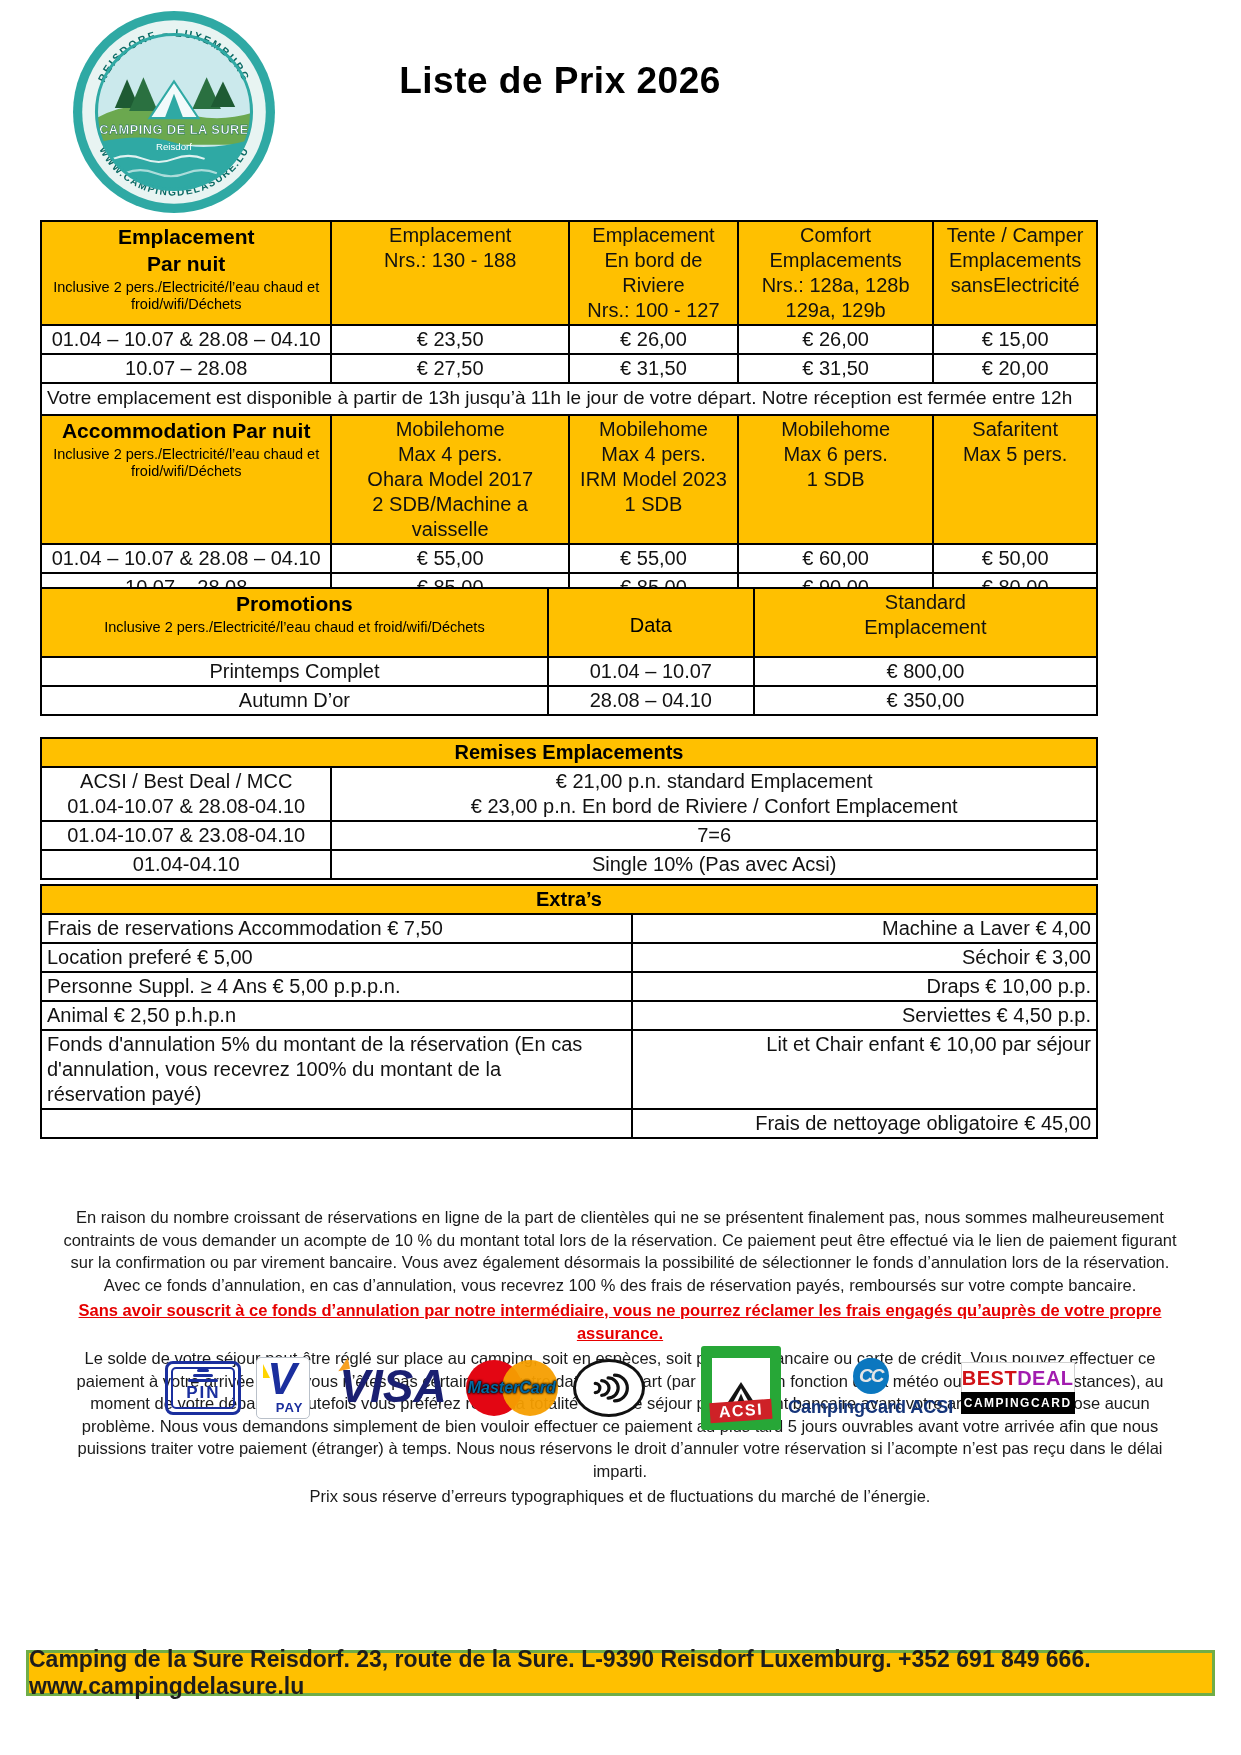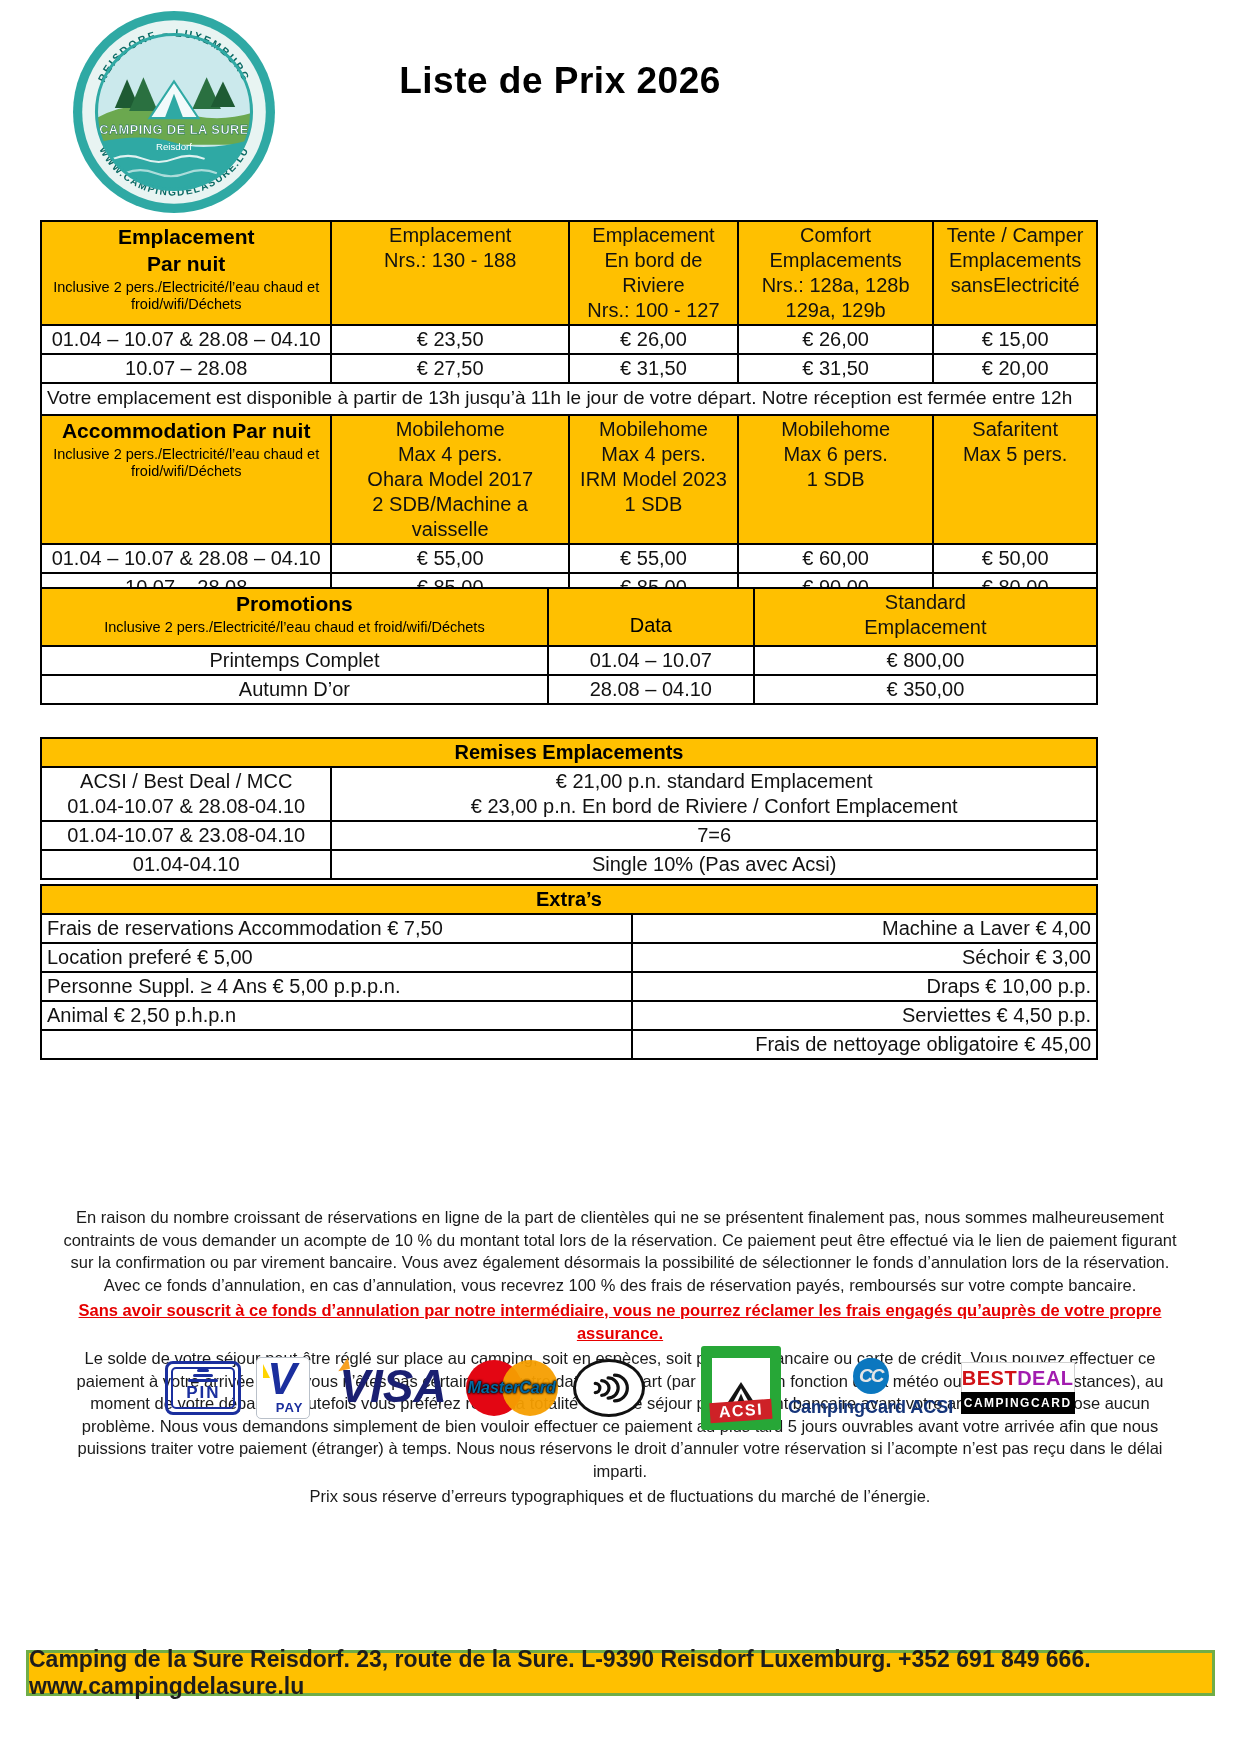--- a/index.html
+++ b/index.html
@@ -29,21 +29,21 @@
   .maroon { color:#7A3B00; }
   .pre { white-space:pre-line; }
   .datarow td { vertical-align:middle; height:24px; }
   .noterow td { text-align:left; font-size:19px; height:24px; vertical-align:middle; }
   .t-emplacement { top:208px; }
   .t-emplacement .hdr td { height:96px; }
   .t-accommodation { top:402px; }
   .t-accommodation .hdr td { height:100px; }
   .t-promotions { top:575px; }
   .t-promotions .hdr td { height:48px; }
-  .t-promotions .databottom { vertical-align:bottom; font-weight:normal; font-size:20px; color:#000; padding-bottom:7px; }
+  .t-promotions .databottom { vertical-align:bottom; font-weight:normal; font-size:20px; color:#000; padding-bottom:18px; }
   .t-remises { top:725px; }
   .t-remises .hdr td { height:22px; font-weight:bold; font-size:20px; color:#000; vertical-align:middle; }
   .t-remises .datarow td { vertical-align:middle; }
   .t-extras { top:872px; }
   .t-extras .hdr td { height:22px; font-weight:bold; font-size:20px; color:#000; vertical-align:middle; }
   .t-extras .cell-l { text-align:left; }
   .t-extras .cell-r { text-align:right; }
   .t-extras .tall td { vertical-align:top; height:74px; }
 
   
@@ -325,20 +325,26 @@
     <td class="cell-r">Séchoir € 3,00</td>
   </tr>
   <tr class="datarow">
     <td class="cell-l">Personne Suppl. ≥ 4 Ans € 5,00 p.p.p.n.</td>
     <td class="cell-r">Draps € 10,00 p.p.</td>
   </tr>
   <tr class="datarow">
     <td class="cell-l">Animal € 2,50 p.h.p.n</td>
     <td class="cell-r">Serviettes € 4,50 p.p.</td>
   </tr>
+  <tr class="tall">
+    <td class="cell-l pre">Fonds d'annulation 5% du montant de la réservation (En cas
+d'annulation, vous recevrez 100% du montant de la
+réservation payé)</td>
+    <td class="cell-r">Lit et Chair enfant € 10,00 par séjour</td>
+  </tr>
   <tr class="datarow">
     <td class="cell-l"></td>
     <td class="cell-r">Frais de nettoyage obligatoire € 45,00</td>
   </tr>
 </tbody>
   </table>
 
 <div class="notes">
   <p>En raison du nombre croissant de réservations en ligne de la part de clientèles qui ne se présentent finalement pas, nous sommes malheureusement contraints de vous demander un acompte de 10 % du montant total lors de la réservation. Ce paiement peut être effectué via le lien de paiement figurant sur la confirmation ou par virement bancaire. Vous avez également désormais la possibilité de sélectionner le fonds d’annulation lors de la réservation. Avec ce fonds d’annulation, en cas d’annulation, vous recevrez 100 % des frais de réservation payés, remboursés sur votre compte bancaire.</p>
   <p class="warning">Sans avoir souscrit à ce fonds d’annulation par notre intermédiaire, vous ne pourrez réclamer les frais engagés qu’auprès de votre propre assurance.</p>

